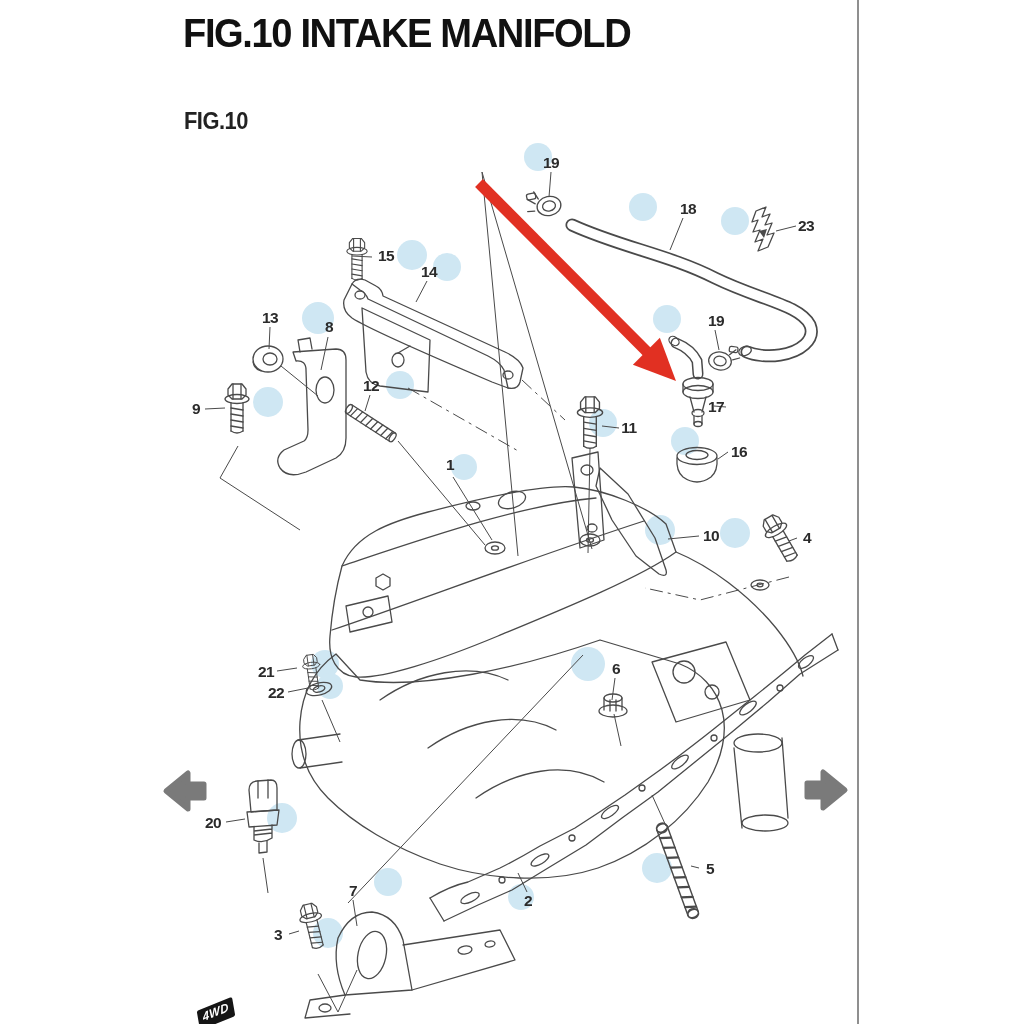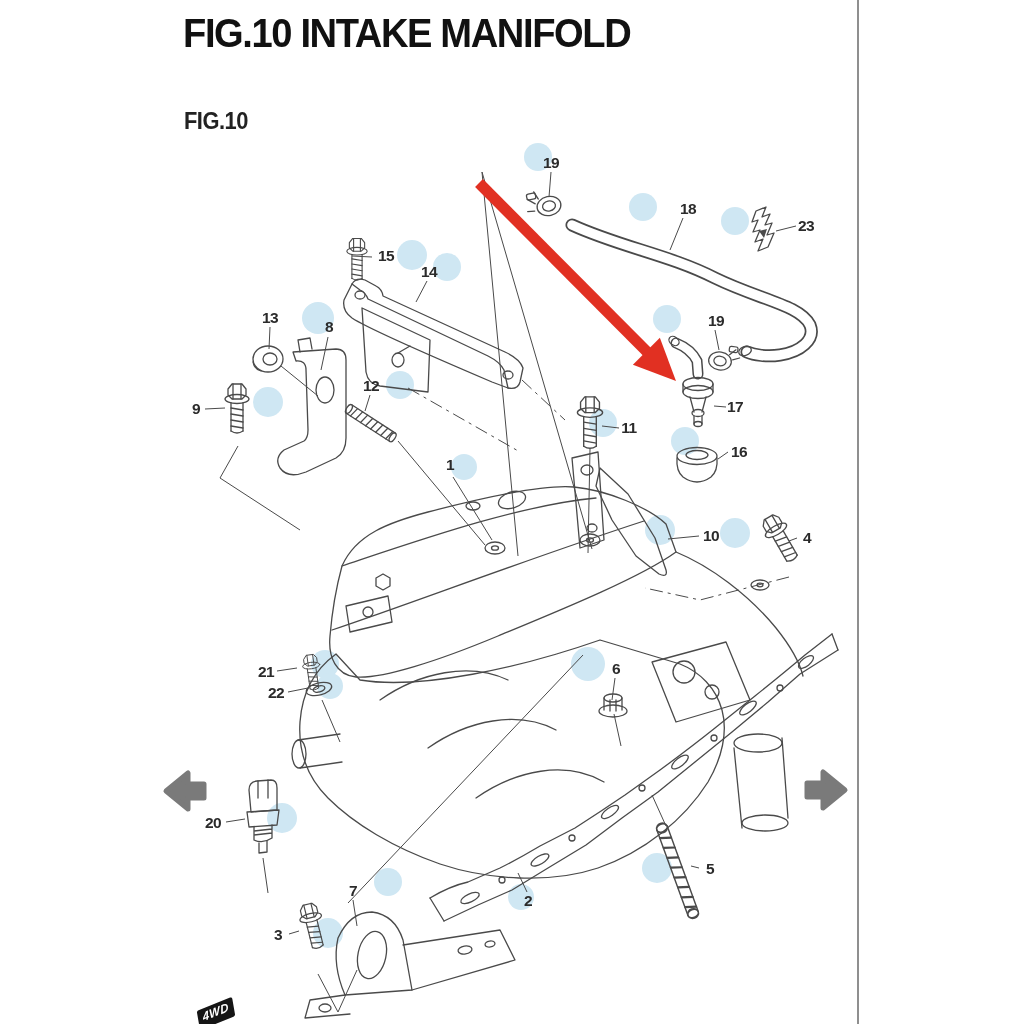--- a/index.html
+++ b/index.html
@@ -327,21 +327,21 @@
       <div class="callout" style="left: 688px; top: 209px;">18</div>
       <div class="callout" style="left: 806px; top: 226px;">23</div>
       <div class="callout" style="left: 386px; top: 256px;">15</div>
       <div class="callout" style="left: 429px; top: 272px;">14</div>
       <div class="callout" style="left: 270px; top: 318px;">13</div>
       <div class="callout" style="left: 329px; top: 327px;">8</div>
       <div class="callout" style="left: 371px; top: 386px;">12</div>
       <div class="callout" style="left: 196px; top: 409px;">9</div>
       <div class="callout" style="left: 716px; top: 321px;">19</div>
       <div class="callout" style="left: 629px; top: 428px;">11</div>
-      <div class="callout" style="left: 735px; top: 407px;">17</div>
+      <div class="callout" style="left: 716px; top: 407px;">17</div>
       <div class="callout" style="left: 739px; top: 452px;">16</div>
       <div class="callout" style="left: 450px; top: 465px;">1</div>
       <div class="callout" style="left: 711px; top: 536px; text-align: right;">10</div>
       <div class="callout" style="left: 807px; top: 538px;">4</div>
       <div class="callout" style="left: 266px; top: 672px;">21</div>
       <div class="callout" style="left: 276px; top: 693px;">22</div>
       <div class="callout" style="left: 616px; top: 669px;">6</div>
       <div class="callout" style="left: 213px; top: 823px;">20</div>
       <div class="callout" style="left: 353px; top: 891px;">7</div>
       <div class="callout" style="left: 278px; top: 935px;">3</div>

